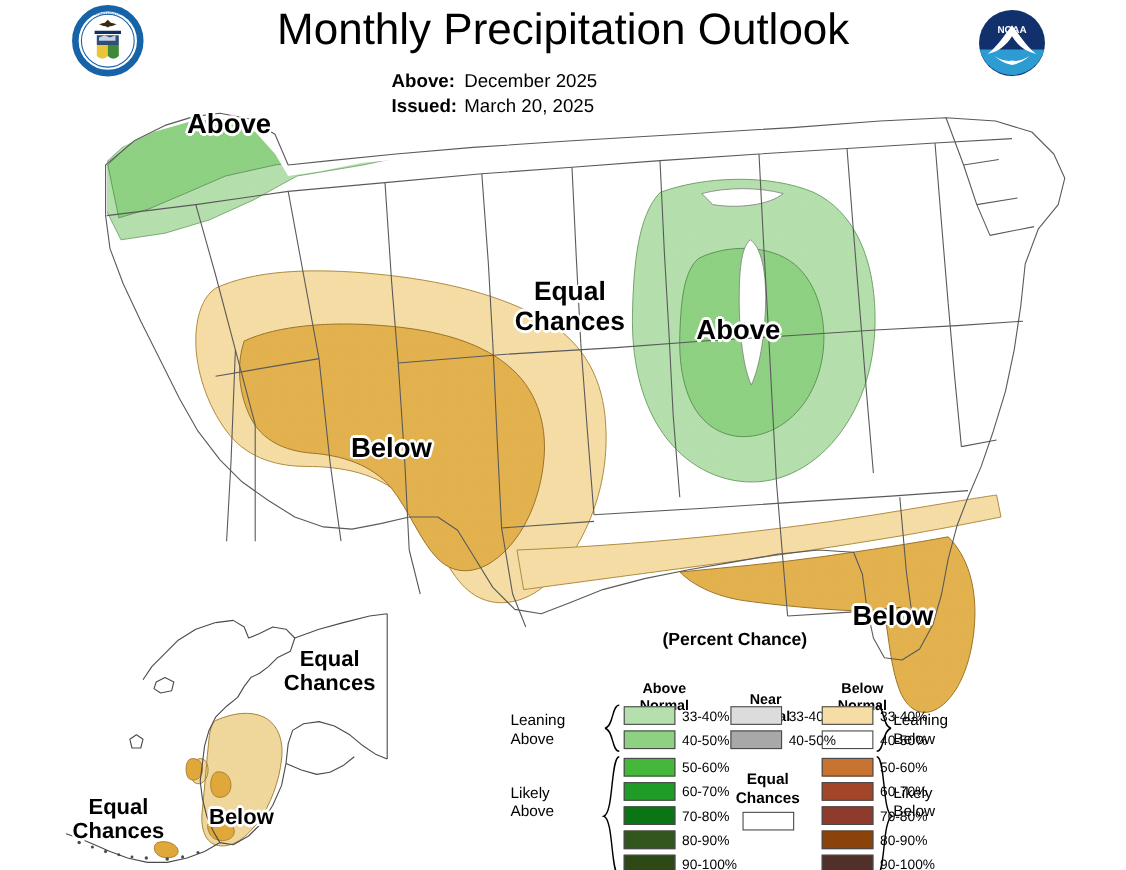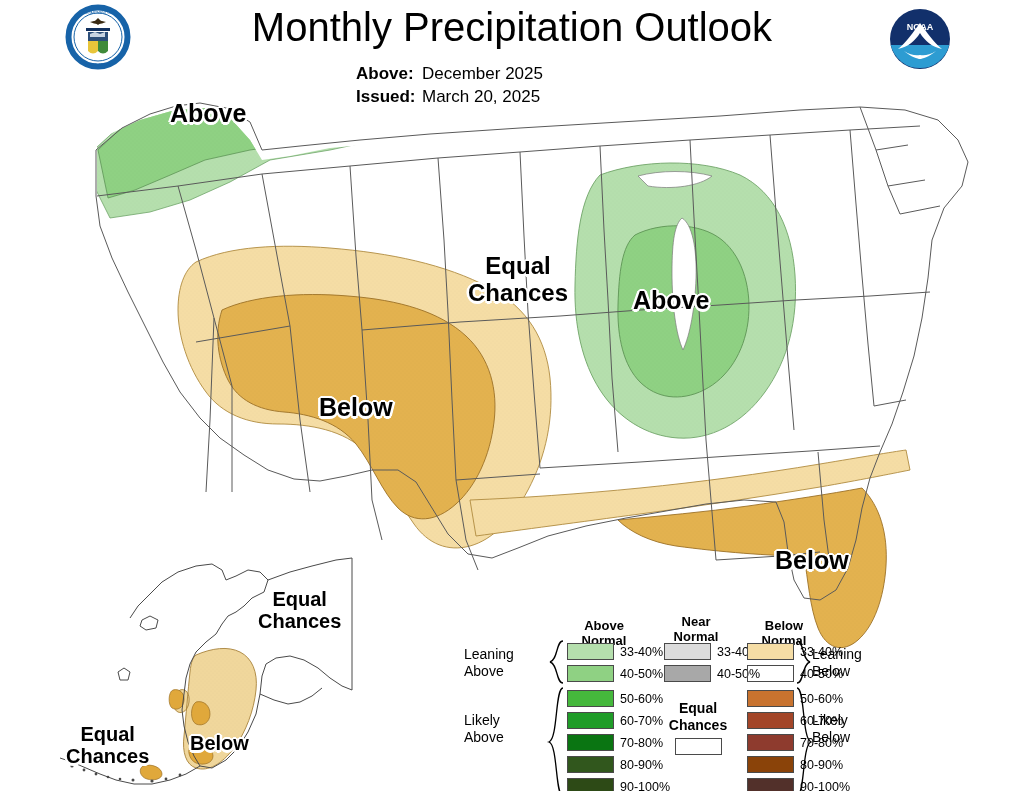--- a/index.html
+++ b/index.html
@@ -60,21 +60,21 @@
   #legend{position:absolute;left:462px;top:572px;width:412px;height:219px;}
   .lg-title{
     position:absolute;left:0;top:0;width:412px;text-align:center;
     font-size:16px;font-weight:bold;line-height:19px;
   }
   .lg-title span{display:block;}
 
   .col-head{position:absolute;font-size:13px;font-weight:bold;text-align:center;line-height:15px;}
   .col-head span{display:block;}
   .ch-above{left:100px;top:46px;width:84px;}
-  .ch-near {left:196px;top:42px;width:76px;}
+  .ch-near {left:196px;top:56px;width:76px;}
   .ch-below{left:280px;top:46px;width:84px;}
 
   .swrow{position:absolute;height:18px;text-decoration:underline;}
   .sw{
     width:47px;height:17px;
     border:1px solid #4a4a4a;
     box-sizing:border-box;
     display:inline-block;
     vertical-align:middle;
   }
@@ -393,20 +393,21 @@
   <div class="maplabel lbl-ak-sw">
     <span class="l1">Equal</span>
     <span class="l2">Chances</span>
   </div>
 
   <div class="maplabel lbl-ak-bel">Below</div>
 
   <div id="legend">
 
     <div class="lg-title">
+      <span>(Percent Chance)</span>
     </div>
 
     <div class="col-head ch-above">
       <span>Above</span>
       <span>Normal</span>
     </div>
     <div class="col-head ch-near">
       <span>Near</span>
       <span>Normal</span>
     </div>

